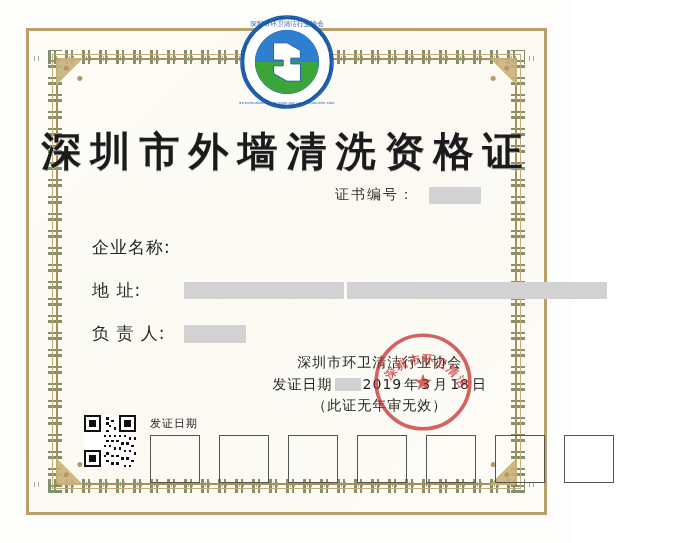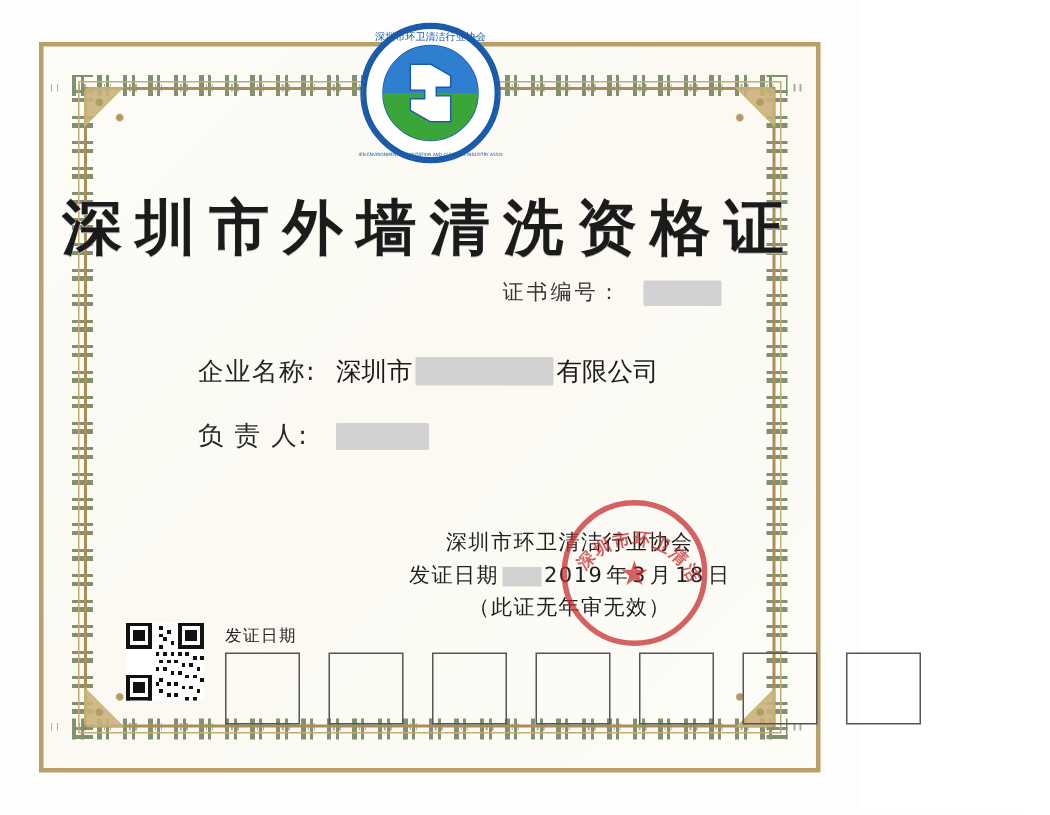--- a/index.html
+++ b/index.html
@@ -101,21 +101,20 @@
   }
   .field{
     display:flex;align-items:center;
     margin-bottom:20px;
     font-size:17px;color:#262626;
   }
   .field .lbl{
     letter-spacing:1px;
     white-space:nowrap;
     min-width:92px;
-    margin-left:40px;
   }
   .field .val{
     display:flex;align-items:center;
     font-size:17px;color:#1a1a1a;
   }
   .val .txt{white-space:nowrap;}
   .r-company{width:92px;height:19px;margin:0 2px;}
   .r-addr1{width:160px;height:17px;}
   .r-addr2{width:260px;height:17px;margin-left:3px;}
   .r-person{width:62px;height:18px;}
@@ -188,27 +187,29 @@
 
   <div class="certno-row">
     <span>证书编号：</span>
     <span class="redact cert"></span>
   </div>
 
   <div class="fields">
 
     <div class="field">
       <span class="lbl">企业名称:</span>
-      <span class="val">
-        <span class="txt">深圳市</span>
-        <span class="redact r-company"></span>
-        <span class="txt">有限公司</span>
+    </div>
+
+    <div class="field">
+      <span class="lbl">地    址:</span>
+      <span class="val addrbox">
+        <span class="redact r-addr1"></span>
+        <span class="redact r-addr2"></span>
       </span>
     </div>
-
 
     <div class="field">
       <span class="lbl">负 责 人:</span>
       <span class="val">
         <span class="redact r-person"></span>
       </span>
     </div>
 
   </div>
 

